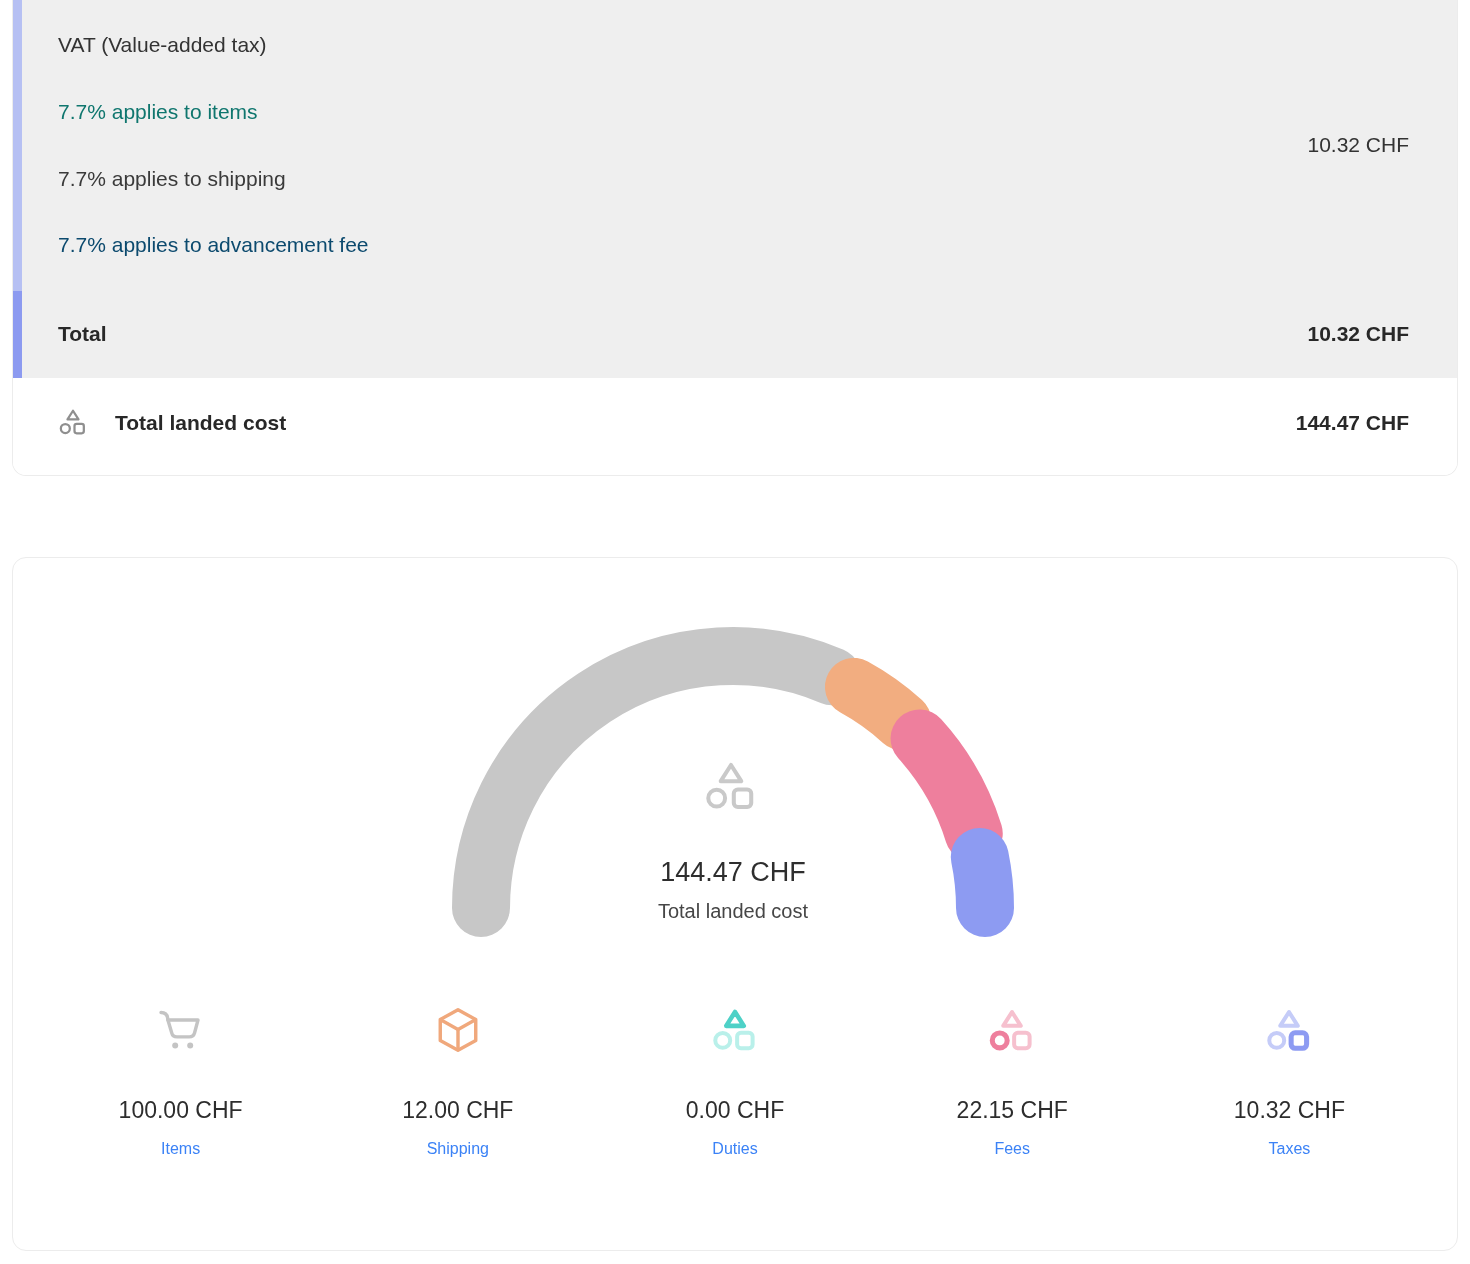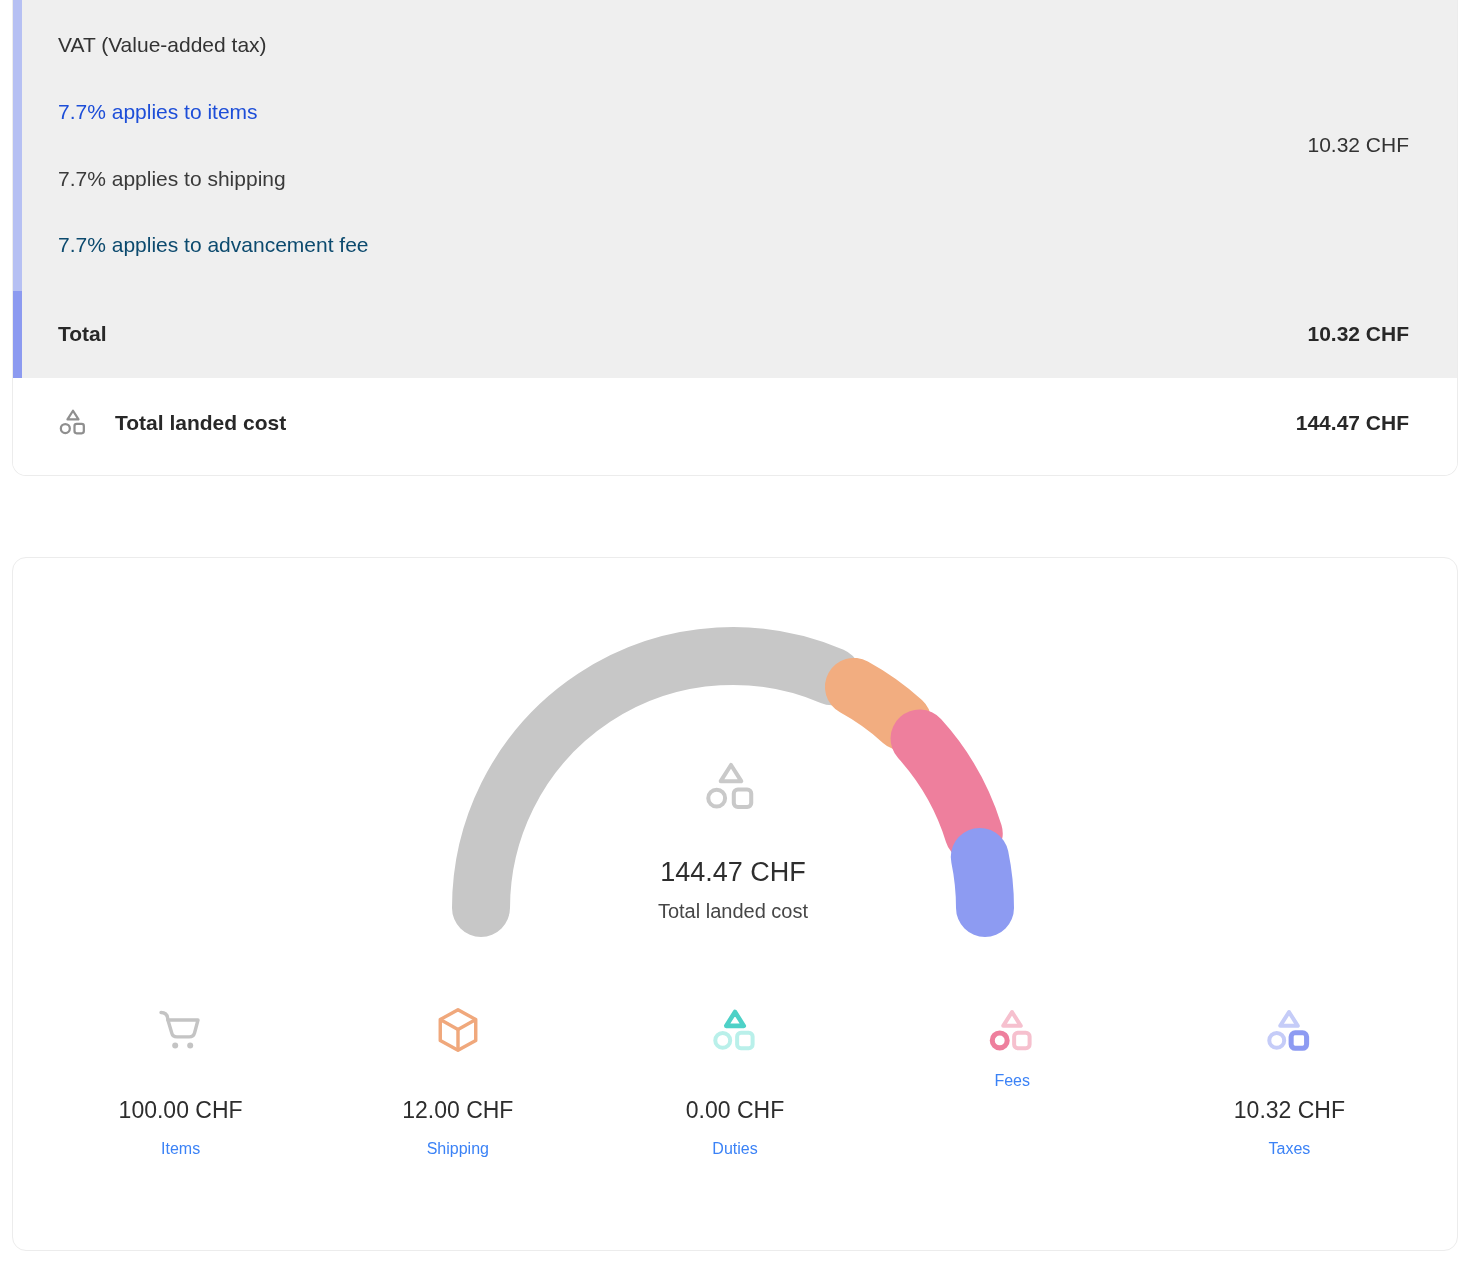--- a/index.html
+++ b/index.html
@@ -11,21 +11,21 @@
   .card1 { position:absolute; left:12px; top:0; width:1446px; height:476px;
     background:#ffffff; border:1px solid #ececec; border-top:none;
     border-radius:0 0 14px 14px; overflow:hidden; }
   .tax-panel { position:relative; height:378px; background:var(--panel-bg,#efefef); }
   .accent-bar { position:absolute; left:0; top:0; bottom:0; width:9px; }
   .accent-top { position:absolute; left:0; top:0; width:9px; height:291px;
     background:var(--bar-light,#b6c0f3); }
   .accent-bottom { position:absolute; left:0; top:291px; width:9px; bottom:0;
     background:var(--bar-dark,#8c9af0); }
   .vat-title  { position:absolute; left:45px; top:33px;  font-size:21px; color:#333333; }
-  .vat-line-1 { position:absolute; left:45px; top:100px; font-size:21px; color:#1d4ed8; }
+  .vat-line-1 { position:absolute; left:45px; top:100px; font-size:21px; color:#0f766e; }
   .vat-line-2 { position:absolute; left:45px; top:167px; font-size:21px; color:#3a3a3a; }
   .vat-line-3 { position:absolute; left:45px; top:233px; font-size:21px; color:#0c4a6e; }
   .vat-amount { position:absolute; right:48px; top:133px; font-size:21px; color:#333333; }
   .total-row { position:absolute; left:45px; right:48px; bottom:0; height:88px;
     display:flex; align-items:center; justify-content:space-between;
     font-size:21px; font-weight:bold; color:#282828;gap:19px; }
   .landed-row { position:relative; height:129px; background:#ffffff; }
   .landed-icon  { position:absolute; left:45px; top:30px; width:30px; height:28px;
     color:var(--row-icon,#8f8f8f); }
   .landed-label { position:absolute; left:102px; top:33px; font-size:21px;
@@ -148,20 +148,21 @@
     </div>
 
     <div class="legend-col" style="--tri: #f6c0ce; --circ: #ee7f9d; --sq: #f6c0ce;">
       <div class="legend-icon">
         <svg class="shapes-svg" viewBox="0 0 36 33" width="48" height="44" fill="none" stroke-linejoin="round" stroke-linecap="round">
           <path d="M18 3 L24.6 13.4 H11.4 Z" stroke="var(--tri)" stroke-width="3"></path>
           <circle cx="8.8" cy="24.3" r="5.6" stroke="var(--circ)" stroke-width="3.8"></circle>
           <rect x="19.6" y="18.6" width="11.6" height="11.6" rx="2.8" stroke="var(--sq)" stroke-width="3"></rect>
         </svg>
       </div>
+      <div class="legend-amount">22.15 CHF</div>
       <div class="legend-label">Fees</div>
     </div>
 
     <div class="legend-col" style="--tri: #c5ccf8; --circ: #c5ccf8; --sq: #8d9bf2;">
       <div class="legend-icon">
         <svg class="shapes-svg" viewBox="0 0 36 33" width="48" height="44" fill="none" stroke-linejoin="round" stroke-linecap="round">
           <path d="M18 3 L24.6 13.4 H11.4 Z" stroke="var(--tri)" stroke-width="3"></path>
           <circle cx="8.8" cy="24.3" r="5.6" stroke="var(--circ)" stroke-width="3"></circle>
           <rect x="19.6" y="18.6" width="11.6" height="11.6" rx="3" stroke="var(--sq)" stroke-width="3.8"></rect>
         </svg>

